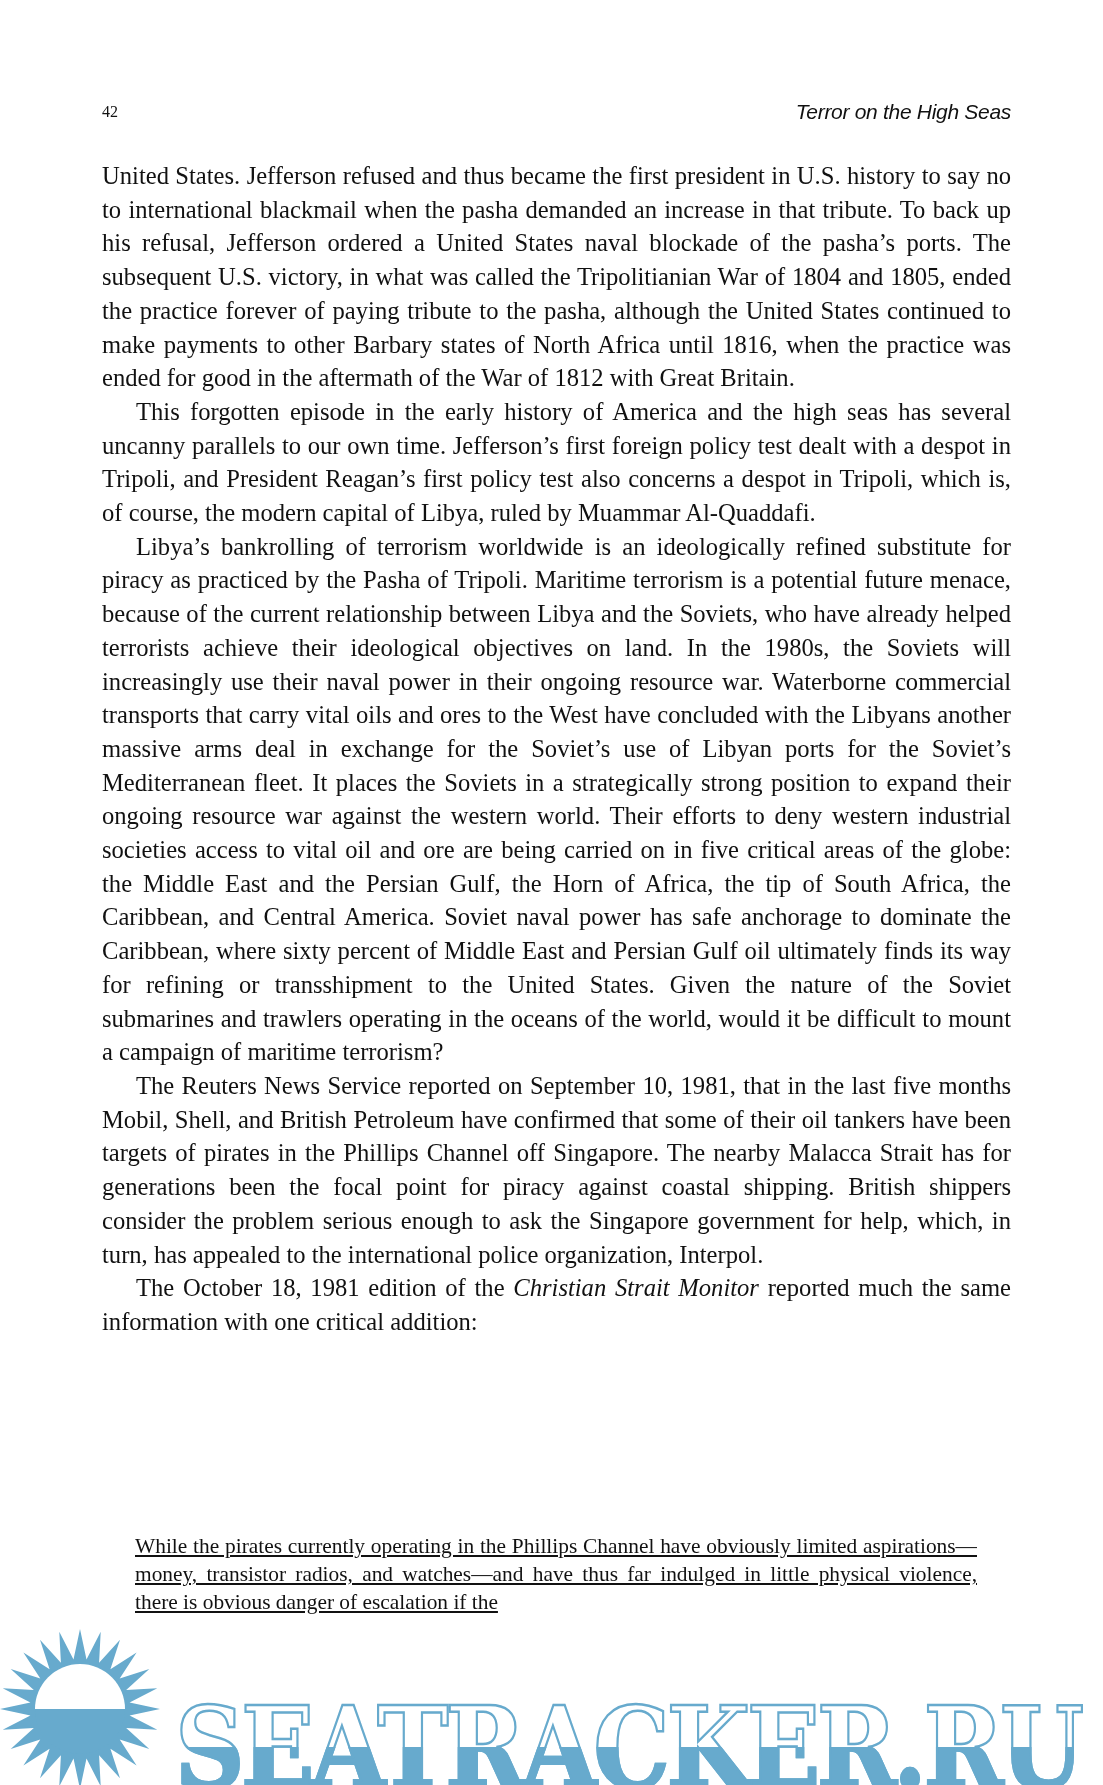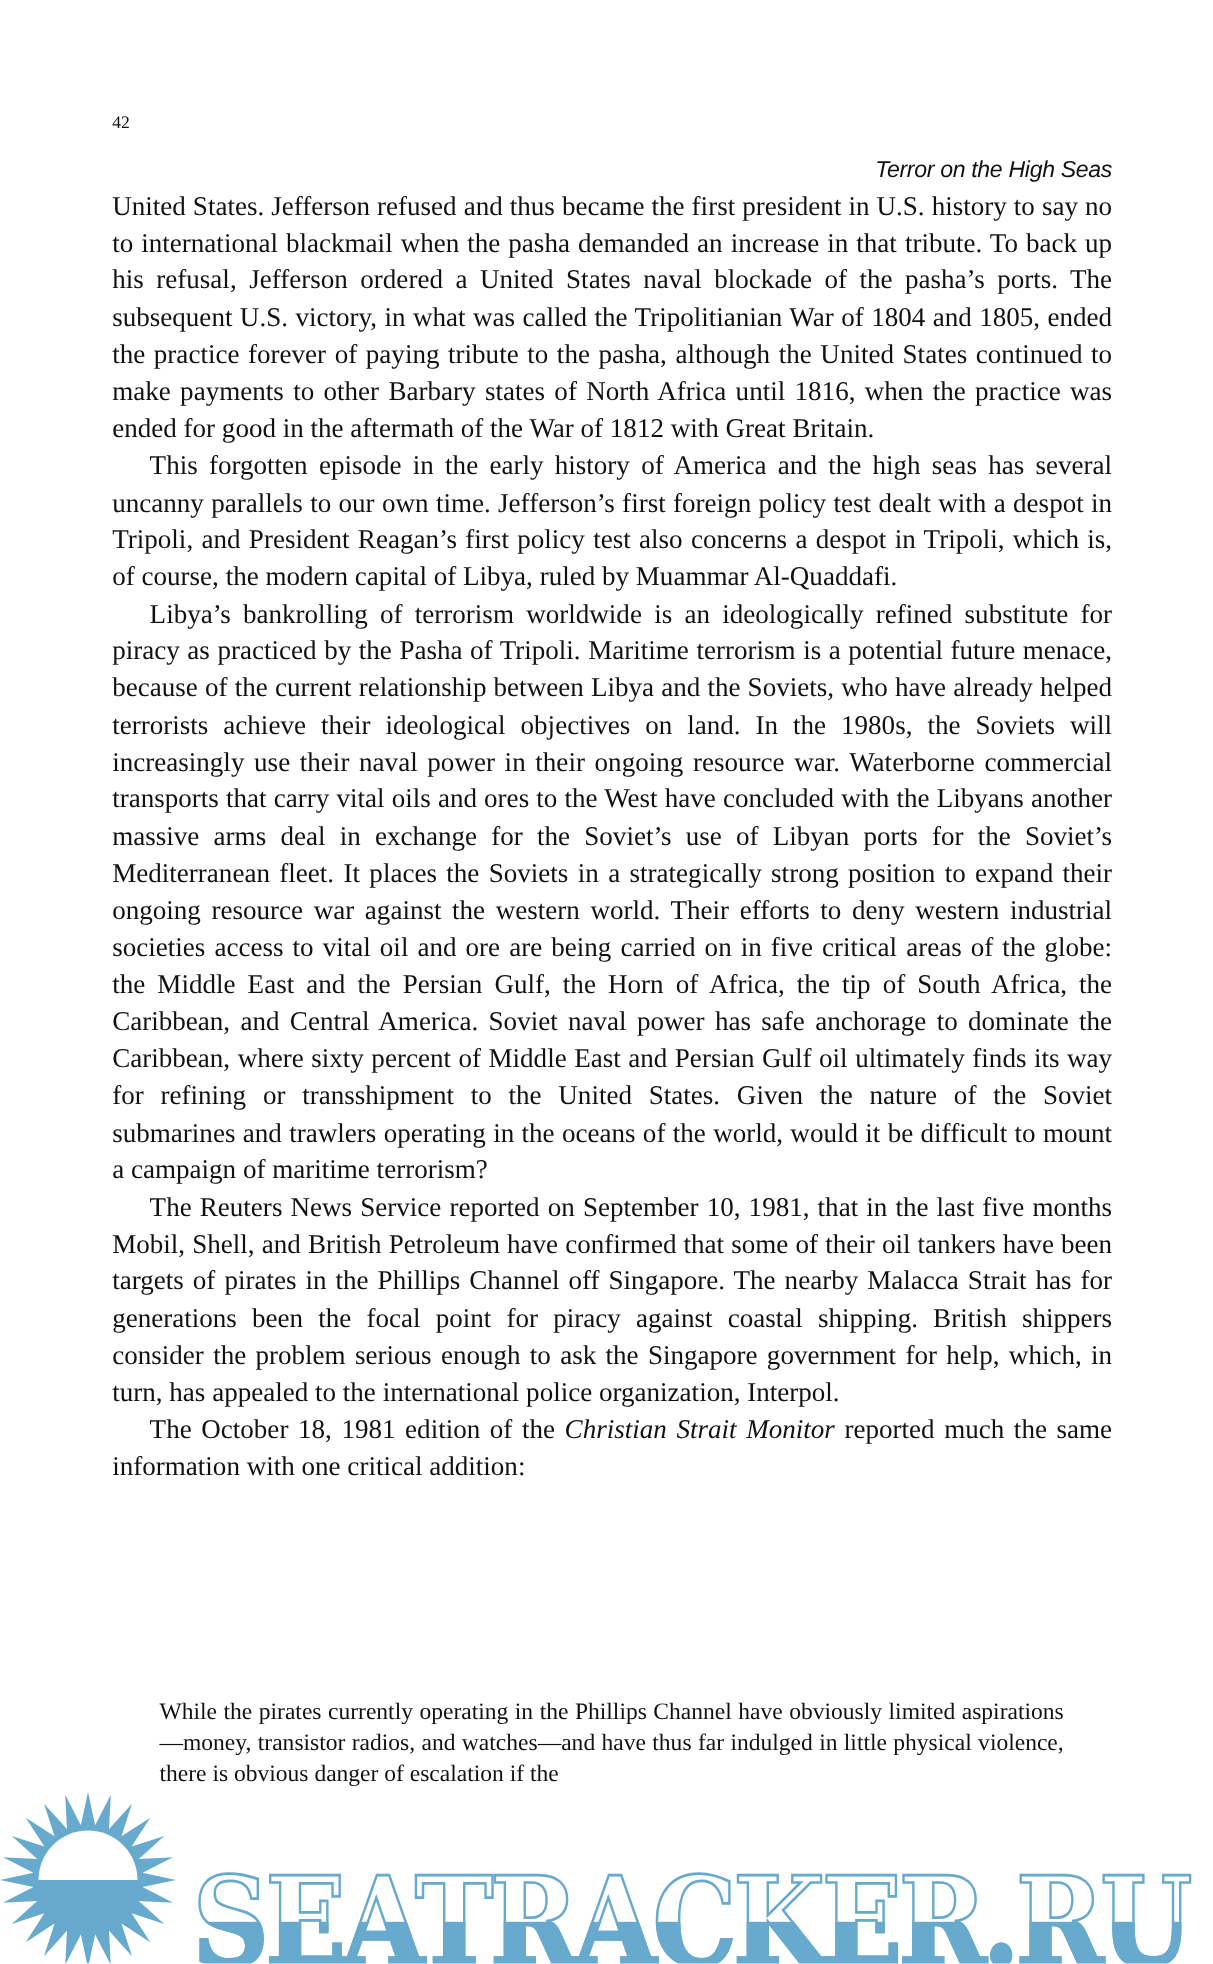--- a/index.html
+++ b/index.html
@@ -1,25 +1,25 @@
 <!DOCTYPE html>
 <html><head>
 <meta charset="utf-8">
 <style>
   html, body { margin: 0; padding: 0; background: #ffffff; }
   body { width: 1103px; height: 1785px; position: relative; overflow: hidden; color: #111; }
   .page-header { position: absolute; top: 97px; left: 102px; width: 909px; height: 30px; }
   .page-number { position: absolute; left: 0; top: 0; font-family: "Liberation Serif", serif; font-size: 16px; line-height: 30px; }
-  .running-title { position: absolute; right: 0; top: 0; font-family: "Liberation Sans", sans-serif; font-style: italic; font-size: 21px; line-height: 30px; letter-spacing: -0.3px; margin-top: 43px; }
-  .body-text { position: absolute; top: 159px; left: 102px; width: 909px; font-family: "Liberation Serif", serif; font-size: 24.6px; line-height: 33.7px; text-align: justify; margin-top: 12px; }
+  .running-title { position: absolute; right: 0; top: 0; font-family: "Liberation Sans", sans-serif; font-style: italic; font-size: 21px; line-height: 30px; letter-spacing: -0.3px; }
+  .body-text { position: absolute; top: 159px; left: 102px; width: 909px; font-family: "Liberation Serif", serif; font-size: 24.6px; line-height: 33.7px; text-align: justify; }
   .body-text p { margin: 0; text-indent: 0; }
   .body-text p.indent { text-indent: 34px; }
   .body-text p.first { text-indent: 0; }
   .blockquote { position: absolute; top: 1532px; left: 135px; width: 842px; font-family: "Liberation Serif", serif; font-size: 21.4px; line-height: 28.2px; text-align: justify; }
-  .blockquote p { margin: 10px; }
+  .blockquote p { margin: 0; text-decoration: underline; }
   .watermark { position: absolute; left: 0; top: 1625px; width: 1103px; height: 160px; }
   .watermark svg { position: absolute; left: 0; top: 0; }
   .wm-text-wrap { position: absolute; left: 175px; top: 1698px; width: 912px; height: 100px; }
   .wm-text { font-family: "DejaVu Serif", serif; font-weight: bold; font-size: 112px; line-height: 100px; letter-spacing: -4px; white-space: nowrap;
     color: transparent; -webkit-text-stroke: 2.5px #67aacd;
     background: linear-gradient(to bottom, #ffffff 0%, #ffffff 49%, #67aacd 49%, #67aacd 100%);
     -webkit-background-clip: text; background-clip: text; transform: scaleX(0.86); transform-origin: left top; display: inline-block; }
 </style>
 </head>
 <body>

